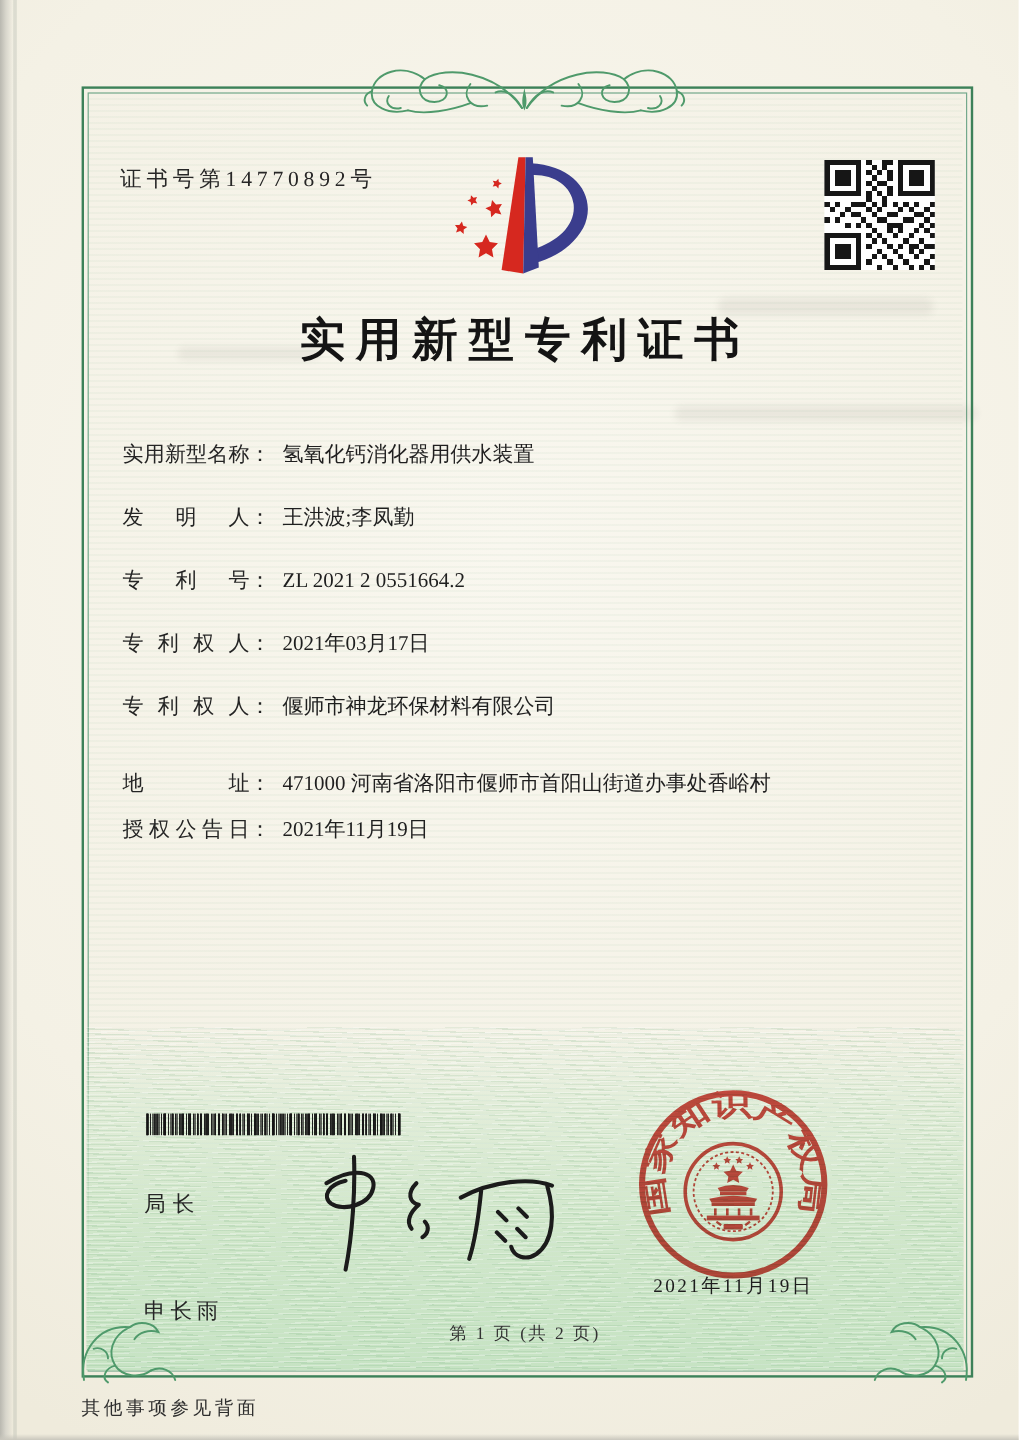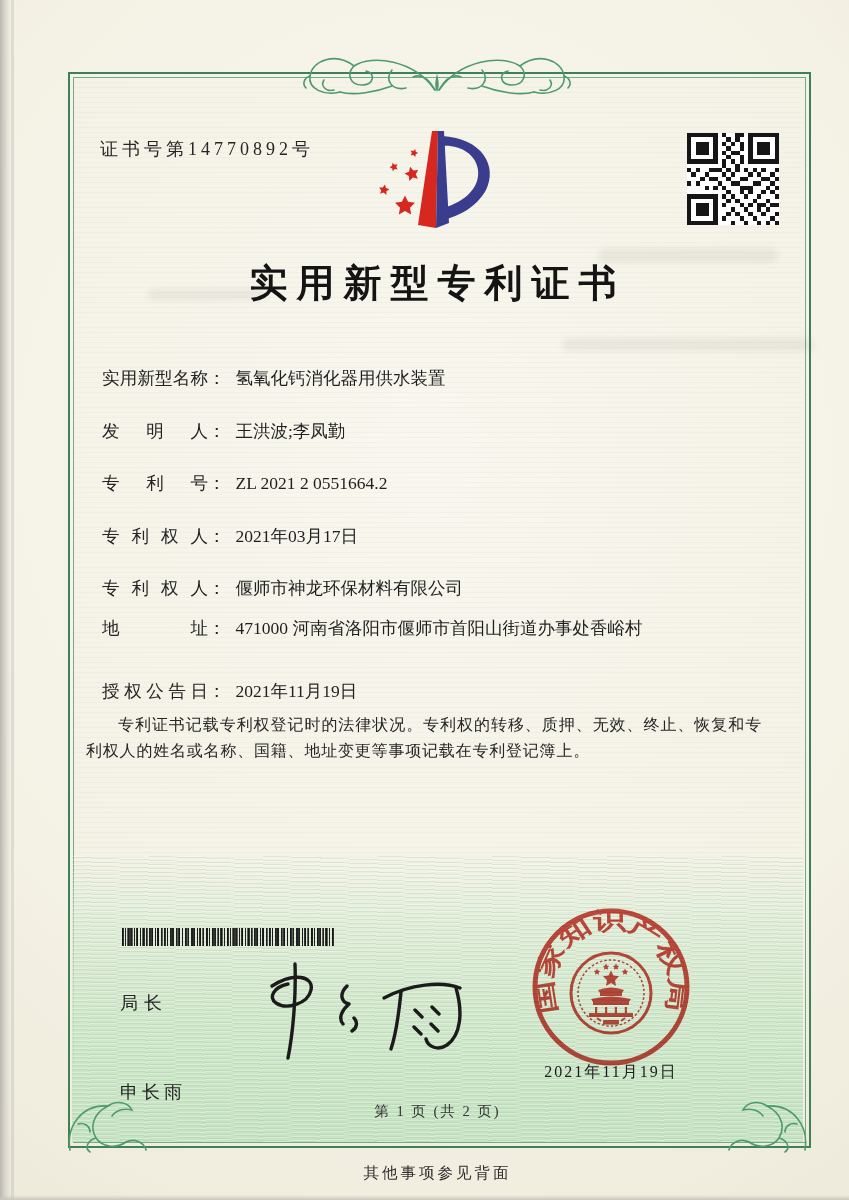--- a/index.html
+++ b/index.html
@@ -40,21 +40,21 @@
   
   .barcode{left:122px;top:928px;width:212px;height:18px;
     background:
       repeating-linear-gradient(90deg,rgba(20,20,20,.95) 0 1px,transparent 1px 3px),
       repeating-linear-gradient(90deg,rgba(20,20,20,.85) 0 2px,transparent 2px 7px),
       repeating-linear-gradient(90deg,rgba(20,20,20,.65) 0 1px,transparent 1px 5px);}
   .signer-title{left:120px;top:991px;font-size:18px;letter-spacing:6px;color:#242424;text-align:right;}
   .signer-name{left:120px;top:1080px;font-size:18px;letter-spacing:4px;color:#242424;}
   .seal-date{left:511px;top:1062px;width:200px;text-align:center;font-size:16px;letter-spacing:2px;color:#1d1d1d;}
   .page-info{left:68px;top:1102px;width:739px;text-align:center;font-size:14.5px;letter-spacing:2px;color:#333;}
-  .back-note{left:68px;top:1163px;width:739px;text-align:center;font-size:15.5px;letter-spacing:3px;color:#2e2e2e;}
+  .back-note{left:68px;top:1163px;width:739px;text-align:left;font-size:15.5px;letter-spacing:3px;color:#2e2e2e;}
   
   .smudge{background:#5a564c;opacity:.08;filter:blur(3px);border-radius:8px;}
   .sm1{left:598px;top:248px;width:180px;height:15px;}
   .sm2{left:562px;top:338px;width:252px;height:13px;}
   .sm3{left:148px;top:289px;width:118px;height:11px;}
   svg{display:block;}
 </style>
 </head>
 <body>
 
@@ -174,30 +174,29 @@
   </div>
   <div class="field-row" style="top:105px">
     <span class="flabel">专利号</span><span class="colon">：</span><span class="fvalue">ZL 2021 2 0551664.2</span>
   </div>
   <div class="field-row" style="top:158px">
     <span class="flabel">专利权人</span><span class="colon">：</span><span class="fvalue">2021年03月17日</span>
   </div>
   <div class="field-row" style="top:210px">
     <span class="flabel">专利权人</span><span class="colon">：</span><span class="fvalue">偃师市神龙环保材料有限公司</span>
   </div>
-  <div class="field-row" style="top:250px">
+  <div class="field-row" style="top:274px">
     <span class="flabel">地址</span><span class="colon">：</span><span class="fvalue">471000 河南省洛阳市偃师市首阳山街道办事处香峪村</span>
   </div>
   <div class="field-row" style="top:313px">
     <span class="flabel">授权公告日</span><span class="colon">：</span><span class="fvalue">2021年11月19日</span>
   </div>
 </div>
 
 <div class="abs paras">
-  <p>专利证书记载专利权登记时的法律状况。专利权的转移、质押、无效、终止、恢复和专利权人的姓名或名称、国籍、地址变更等事项记载在专利登记簿上。</p>
 </div>
 
 <div class="abs barcode"></div>
 
 <div class="abs signer-title">局长</div>
 <div class="abs signer-name">申长雨</div>
 
 <svg class="abs" style="left:250px;top:952px" width="215" height="112" viewBox="0 0 215 112">
   <g stroke="#1b1b1b" fill="none" stroke-width="3.4" stroke-linecap="round" stroke-linejoin="round">
     <path d="M22,34 C44,20 64,24 61,38 C58,52 36,58 26,51 C18,45 24,35 38,32"></path>

